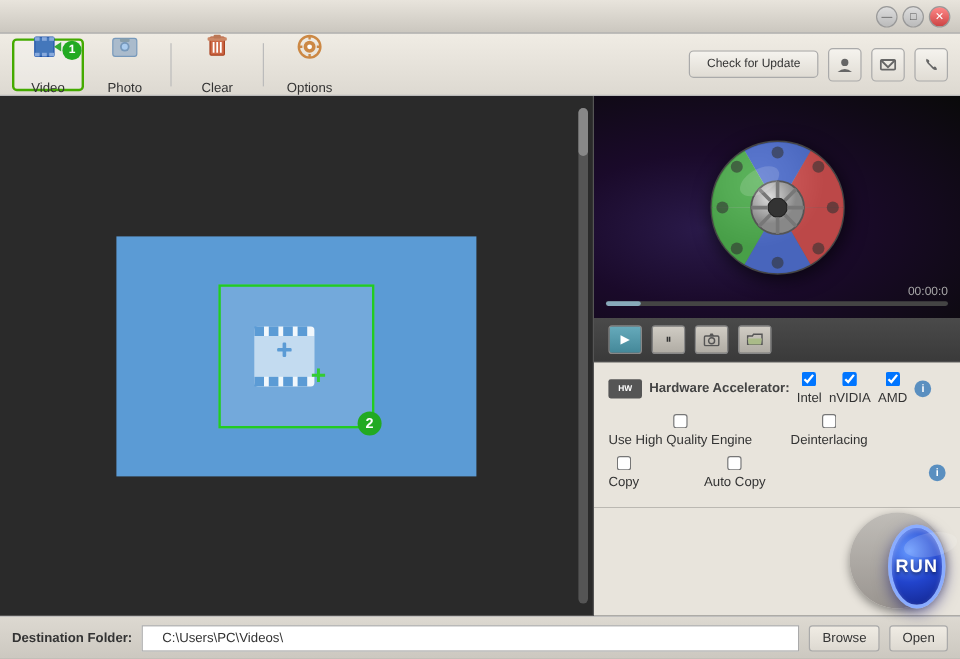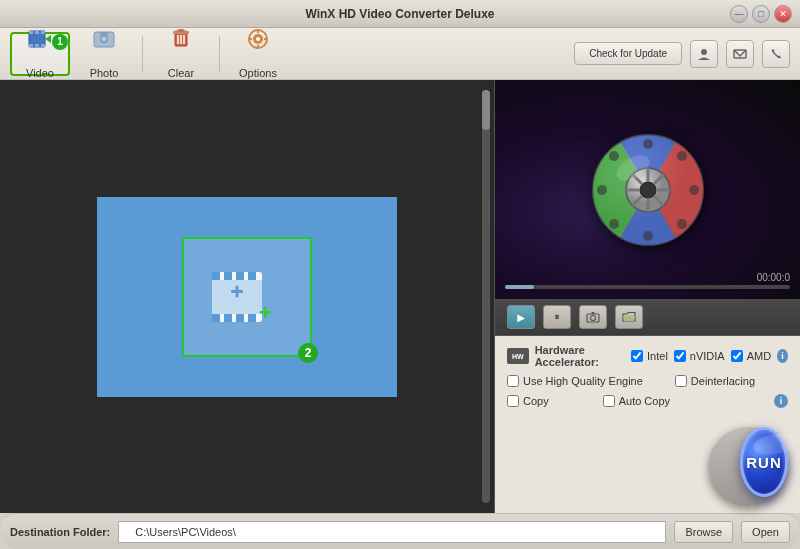--- a/index.html
+++ b/index.html
@@ -305,20 +305,21 @@
       font-size: 7px;
       color: white;
       font-weight: bold;
     }
     .checkbox-item {
       display: flex;
       align-items: center;
       gap: 4px;
       font-size: 11px;
       color: #333;
+      flex-direction: column;
     }
     .checkbox-item input[type="checkbox"] {
       width: 12px;
       height: 12px;
       cursor: pointer;
     }
     .info-icon {
       width: 14px;
       height: 14px;
       border-radius: 50%;
@@ -368,36 +369,35 @@
       border-radius: 50%;
       transform: rotate(-10deg);
     }
     
     .run-btn-outer {
       width: 80px;
       height: 80px;
       border-radius: 50%;
       background: linear-gradient(to bottom, #c0bdb8, #9a9590);
       display: flex;
-      align-items: flex-start;
+      align-items: flex-end;
       justify-content: center;
       box-shadow: 0 3px 8px rgba(0,0,0,0.4);
       padding-left: 32px;
     }
 
     
     .bottom-bar {
       height: 36px;
       background: linear-gradient(to bottom, #ddd9d1, #ccc8c0);
       border-top: 1px solid #bbb;
       display: flex;
       align-items: center;
       padding: 0 10px;
       gap: 8px;
-      border-radius: 16px;
     }
     .dest-label {
       font-size: 11px;
       color: #333;
       font-weight: bold;
       white-space: nowrap;
     }
     .dest-input {
       flex: 1;
       height: 22px;
@@ -424,21 +424,20 @@
       display: flex;
       align-items: center;
     }
 
     
   </style>
 </head>
 <body>
 
 <div class="title-bar">
-  <span class="title-bar-text">WinX HD Video Converter Deluxe</span>
   <div class="title-bar-controls">
     <div class="title-btn">—</div>
     <div class="title-btn">□</div>
     <div class="title-btn" style="background:linear-gradient(to bottom,#f88,#c44);color:white;">✕</div>
   </div>
 </div>
 
 <div class="toolbar">
   <div class="toolbar-btn-wrap">
     <div class="toolbar-btn active">

